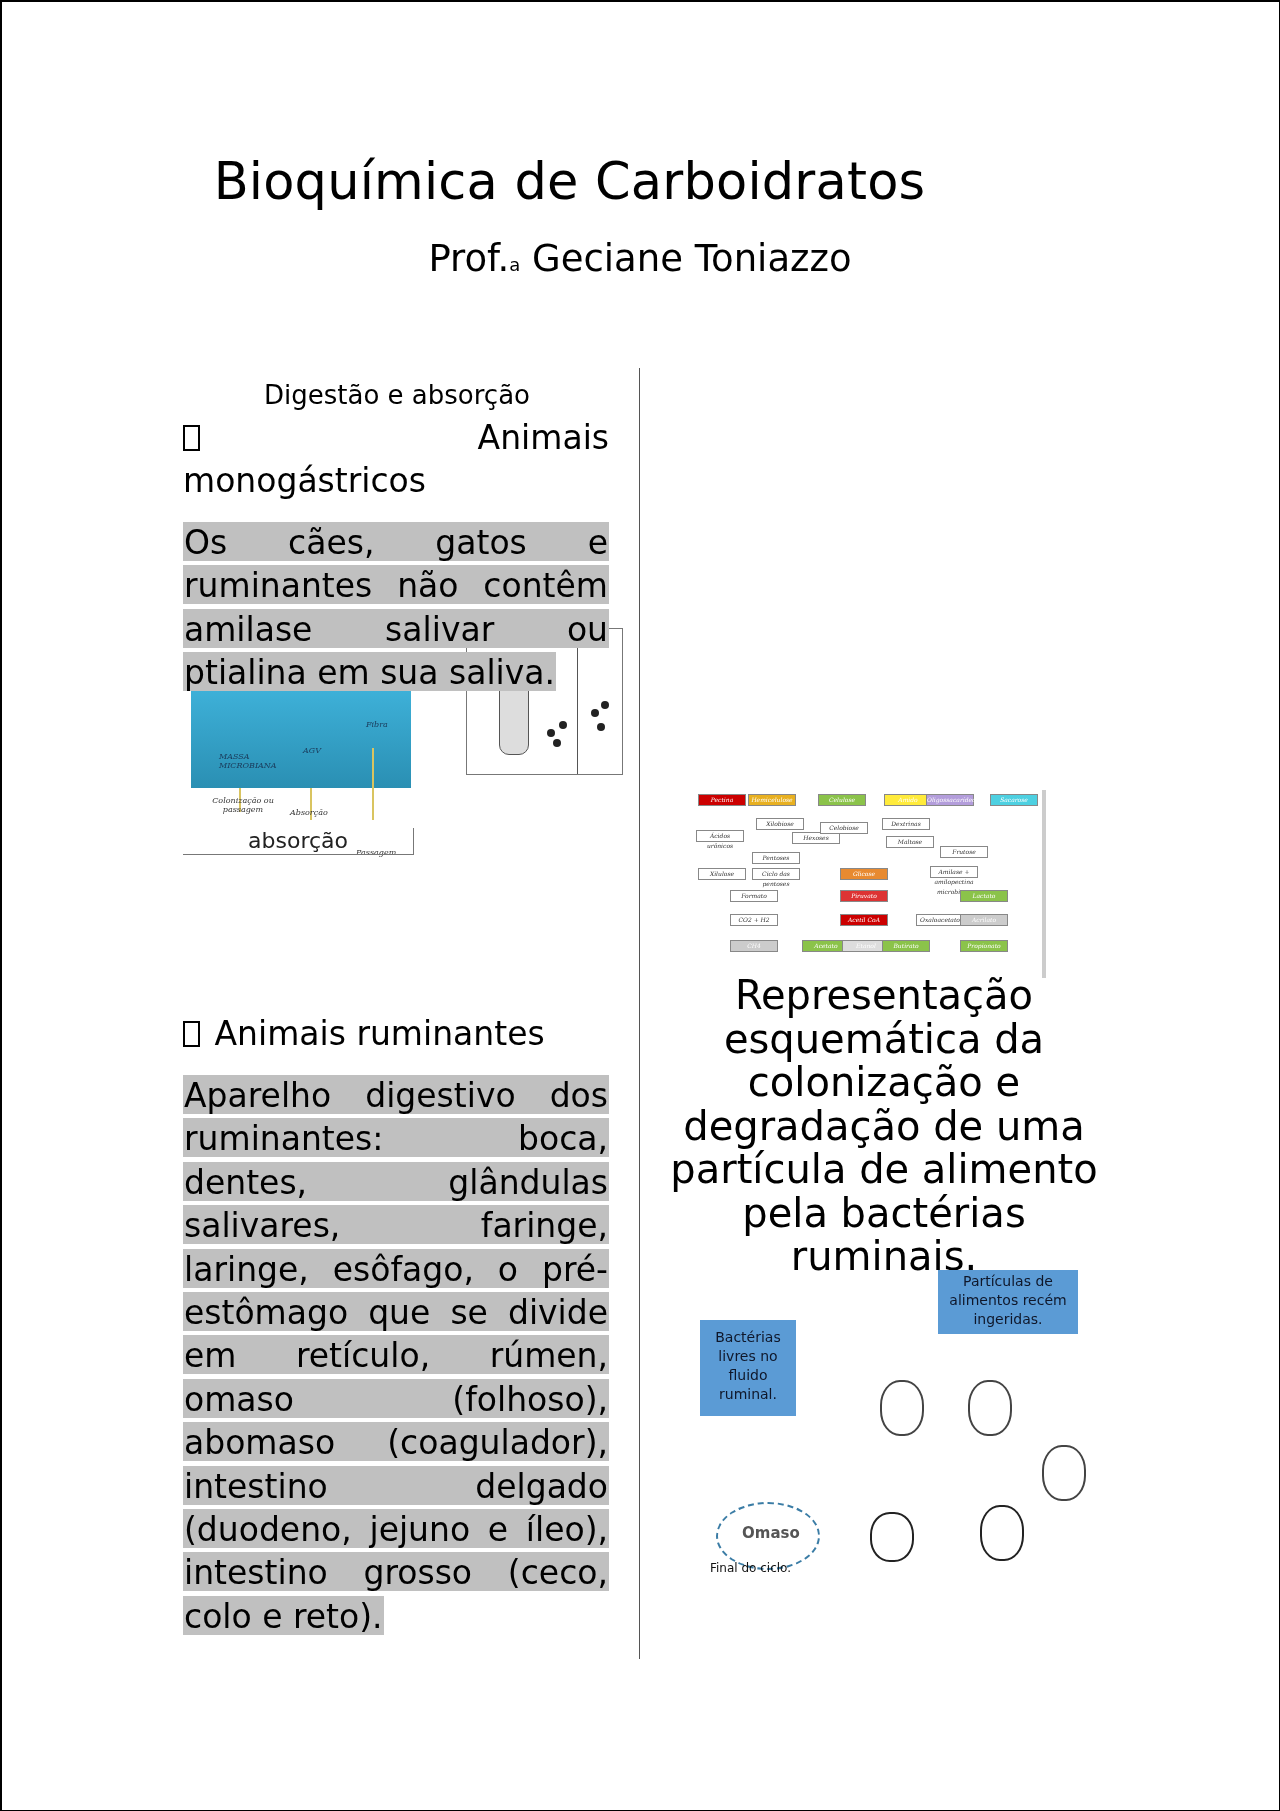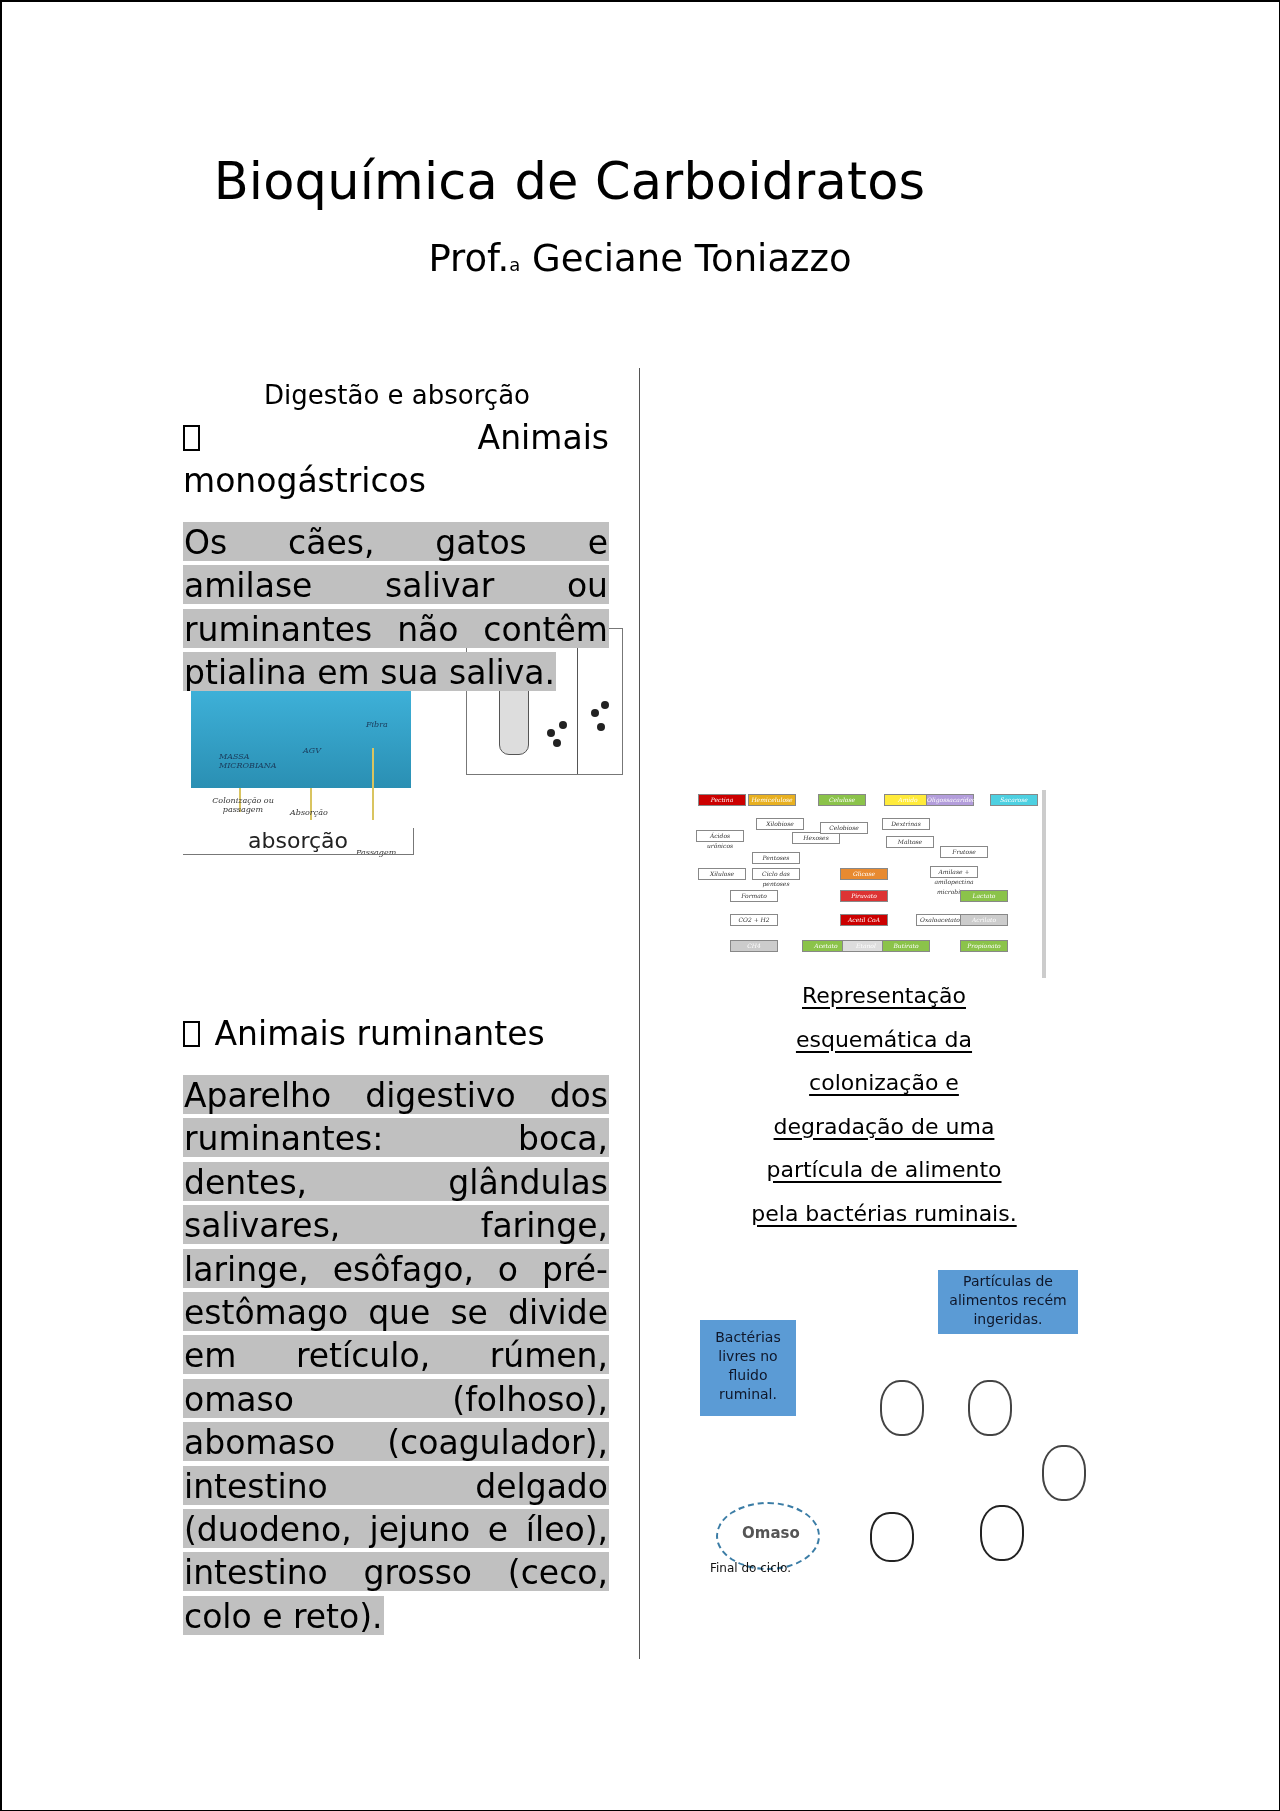--- a/index.html
+++ b/index.html
@@ -26,21 +26,21 @@
   .fig-arrow { position:absolute; background:#d9c460; width:2px; }
   .fig-cell { left:466px; top:628px; width:155px; height:145px; border:1px solid #777; background:#fff; }
   .fig-cell .inner { position:absolute; left:8px; top:52px; width:28px; height:72px; border:1px solid #555; border-radius:10px; background:#ddd; }
   .fig-cell .sep { position:absolute; left:110px; top:0; width:1px; height:145px; background:#555; }
   .dot { position:absolute; width:8px; height:8px; border-radius:50%; background:#222; }
   .fig-absorcao { left:183px; top:828px; width:230px; height:26px; border-right:1px solid #777; border-bottom:1px solid #777; text-align:center; font-size:22px; line-height:26px; color:#222; }
 
   .fig-flow { left:690px; top:790px; width:352px; height:188px; background:#fff; border-right:4px solid #ccc; }
   .fbox { position:absolute; height:10px; border:1px solid #888; font-family:"DejaVu Serif", serif; font-style:italic; font-size:6px; line-height:10px; text-align:center; color:#333; background:#fff; }
 
-  .caption { position:absolute; left:668px; width:432px; top:974px; text-align:center; font-size:22px; line-height:43.5px; text-decoration:underline; text-underline-offset:4px; }
+  .caption { position:absolute; left:668px; width:432px; top:974px; text-align:center; font-size:40px; line-height:43.5px; text-underline-offset:4px; }
 
   .fig-cycle { left:690px; top:1250px; width:420px; height:340px; }
   .callout { position:absolute; background:#5b9bd5; color:#0f172a; font-size:14px; line-height:19px; text-align:center; }
   .particle { position:absolute; border:2px solid #444; border-radius:45%; background:#fff; }
   .final { position:absolute; left:710px; top:1561px; font-size:12px; color:#111; }
 </style>
 </head>
 <body>
 
 <div class="page"></div>
@@ -77,22 +77,22 @@
   <div class="dot" style="left:80px;top:100px;"></div>
   <div class="dot" style="left:92px;top:92px;"></div>
   <div class="dot" style="left:86px;top:110px;"></div>
   <div class="dot" style="left:124px;top:80px;"></div>
   <div class="dot" style="left:134px;top:72px;"></div>
   <div class="dot" style="left:130px;top:94px;"></div>
 </div>
 
 <div class="hl-block" style="top:522px;">
   <span class="hl-line">Os cães, gatos e</span>
+  <span class="hl-line">ruminantes não contêm</span>
   <span class="hl-line">amilase salivar ou</span>
-  <span class="hl-line">ruminantes não contêm</span>
   <span class="hl-line last">ptialina em sua saliva.</span>
 </div>
 
 <div class="heading" style="top:1012px;">
   <span class="bullet-box"></span> <span>Animais ruminantes</span>
 </div>
 
 <div class="hl-block" id="rum-block" style="top:1075px;"><span class="hl-line">Aparelho digestivo dos</span><span class="hl-line">ruminantes: boca,</span><span class="hl-line">dentes, glândulas</span><span class="hl-line">salivares, faringe,</span><span class="hl-line">laringe, esôfago, o pré-</span><span class="hl-line">estômago que se divide</span><span class="hl-line">em retículo, rúmen,</span><span class="hl-line">omaso (folhoso),</span><span class="hl-line">abomaso (coagulador),</span><span class="hl-line">intestino delgado</span><span class="hl-line">(duodeno, jejuno e íleo),</span><span class="hl-line">intestino grosso (ceco,</span><span class="hl-line last">colo e reto).</span></div>
 
 <div class="fig fig-flow" id="flow">

